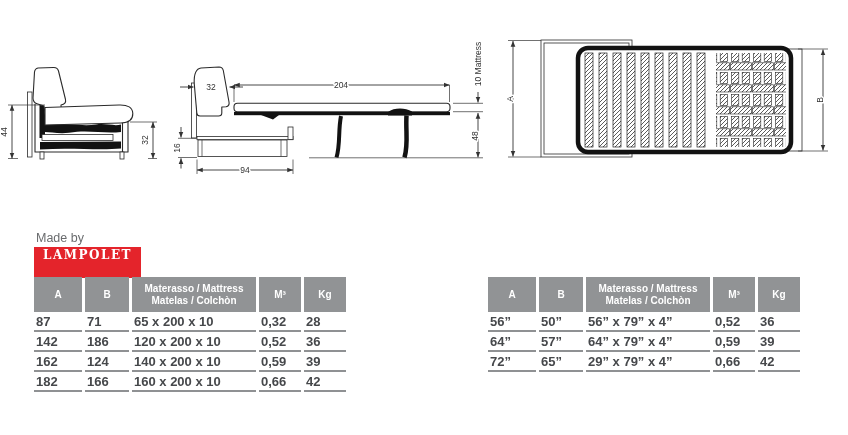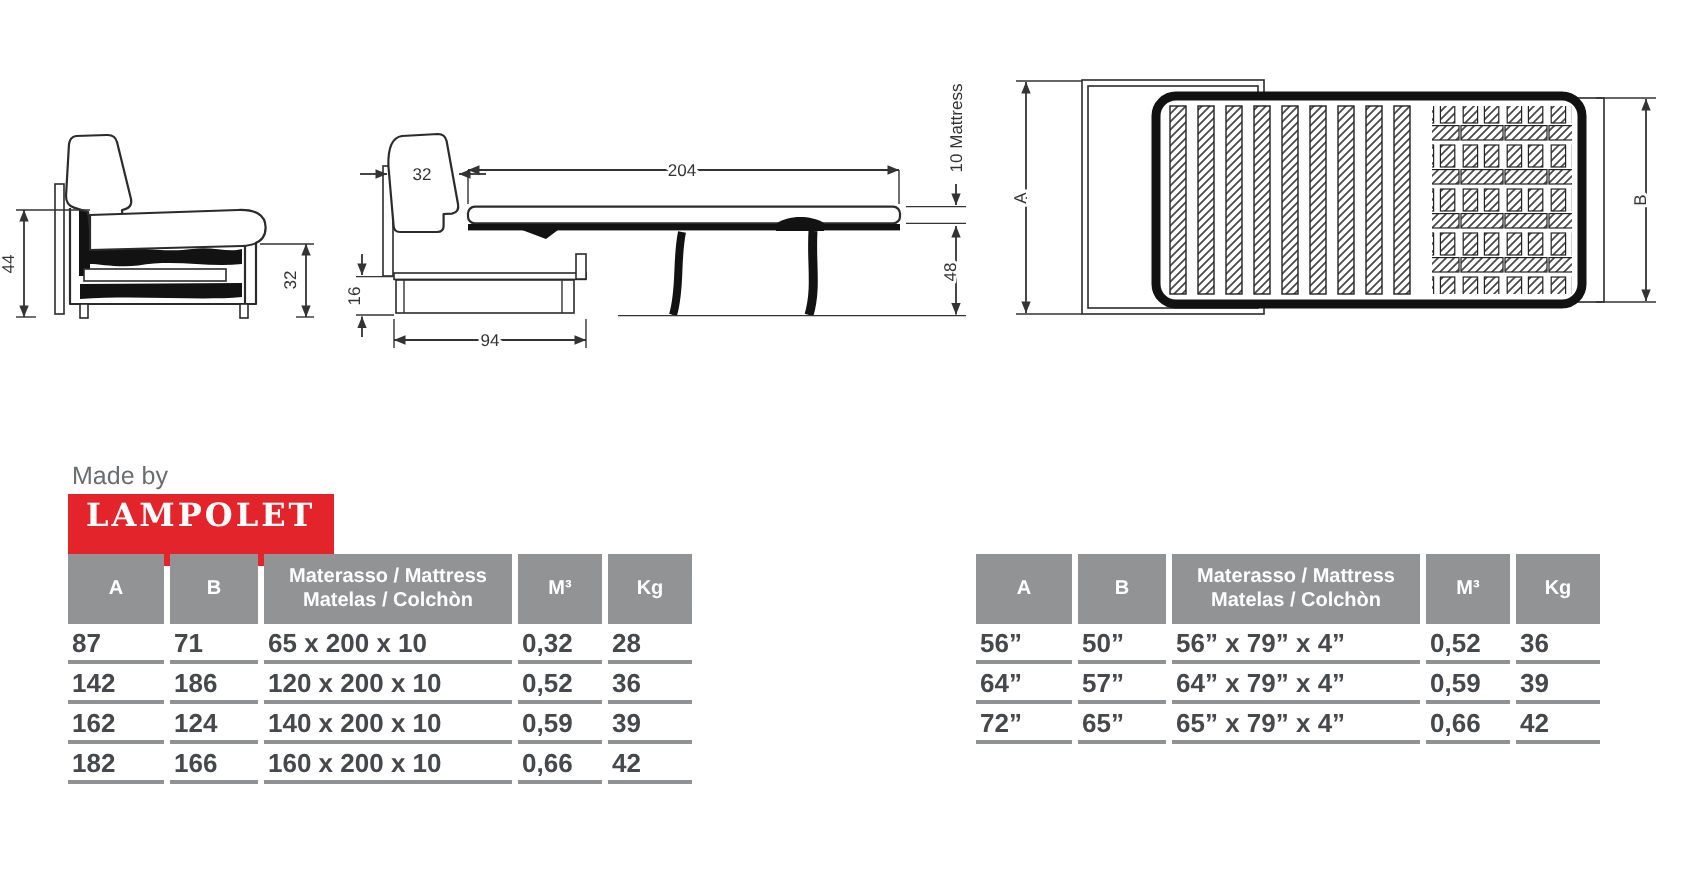--- a/index.html
+++ b/index.html
@@ -11,21 +11,21 @@
           paint-order:stroke;stroke:#fff;stroke-width:3px;stroke-linejoin:round;}
   .dimline{stroke:#333;stroke-width:0.9;fill:none;}
   .tick{stroke:#333;stroke-width:0.7;fill:none;}
   .outline{stroke:#2b2b2b;stroke-width:1.1;fill:#fff;stroke-linejoin:round;}
   .thin{stroke:#2b2b2b;stroke-width:0.8;fill:#fff;}
   .solid{fill:#121212;stroke:none;}
   
   .madeby{position:absolute;left:36px;top:231px;font-size:12.5px;color:#6a6c6e;}
   .logobox{position:absolute;left:34px;top:247px;background:#e4242b;color:#fff;
            padding:2px 9px 16px 9px;font-family:"DejaVu Serif","Liberation Serif",serif;
-           font-weight:bold;font-size:16px;letter-spacing:1.5px;line-height:1.1;}
+           font-weight:bold;font-size:12px;letter-spacing:1.5px;line-height:1.1;}
   
   .tblwrap{position:absolute;top:277px;}
   .tblwrap.metric{left:31px;}
   .tblwrap.imperial{left:485px;}
   table.spec{border-collapse:separate;border-spacing:3px 0;}
   table.spec th{background:#919395;color:#fff;font-size:10px;font-weight:bold;
                 height:35px;line-height:1.2;text-align:center;vertical-align:middle;padding:0 2px;}
   table.spec th .hl{display:block;text-align:center;}
   table.spec td{font-size:13px;font-weight:bold;color:#46484b;text-align:left;
                 height:17px;padding:1px 2px 0 2px;border-bottom:2px solid #8f9193;}
@@ -264,21 +264,21 @@
         <tr>
           <td>64”</td>
           <td>57”</td>
           <td>64” x 79” x 4”</td>
           <td>0,59</td>
           <td>39</td>
         </tr>
         <tr>
           <td>72”</td>
           <td>65”</td>
-          <td>65” x 79” x 4”</td>
+          <td>29” x 79” x 4”</td>
           <td>0,66</td>
           <td>42</td>
         </tr>
       </tbody>
     </table>
   </div>
 
 </div>
 
 </body></html>

